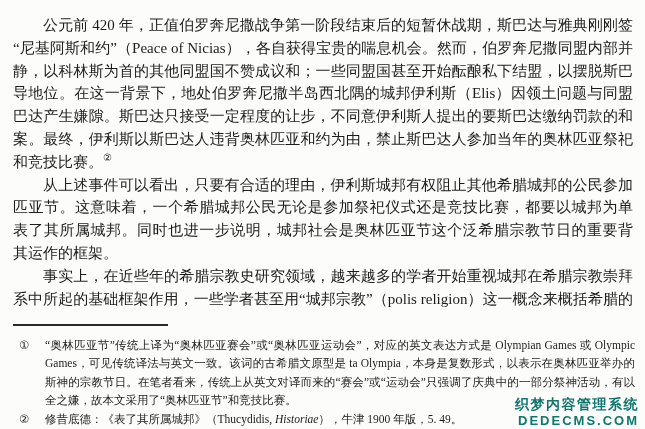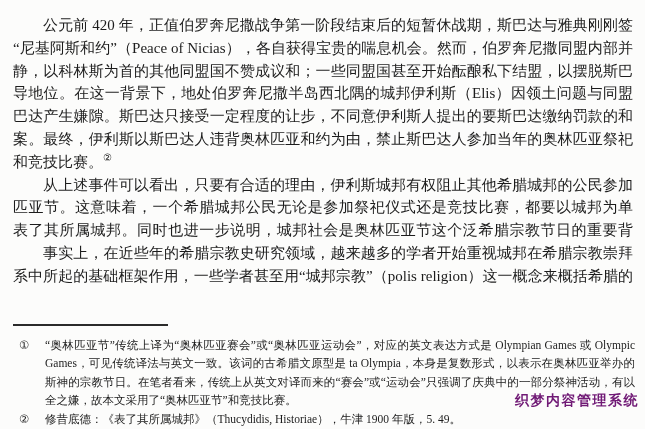--- a/index.html
+++ b/index.html
@@ -60,29 +60,29 @@
     flex: 0 0 32px;
     box-sizing: border-box;
     padding-left: 6px;
   }
   .fn-text {
     flex: 1;
     text-align: justify;
     text-align-last: justify;
   }
   .fn-text.last { text-align-last: left; }
-  .it { }
+  .it { font-style: italic; }
   .watermark {
     position: absolute;
     right: 6px;
-    bottom: 20px;
+    bottom: 0;
     text-align: right;
     font-family: "Liberation Sans", "DejaVu Sans", sans-serif;
     font-weight: bold;
-    color: #701a75;
+    color: #0f766e;
     text-shadow: 0 0 2px #ffffff;
   }
   .wm1 { font-size: 14px; letter-spacing: 1.5px; line-height: 17px; }
   .wm2 { font-size: 13px; letter-spacing: 2px; line-height: 16px; }
 </style>
 </head>
 <body>
 
 <div class="main-text">
     <div>
@@ -91,20 +91,21 @@
       <div class="tline">静，以科林斯为首的其他同盟国不赞成议和；一些同盟国甚至开始酝酿私下结盟，以摆脱斯巴达的领</div>
       <div class="tline">导地位。在这一背景下，地处伯罗奔尼撒半岛西北隅的城邦伊利斯（Elis）因领土问题与同盟领袖斯</div>
       <div class="tline">巴达产生嫌隙。斯巴达只接受一定程度的让步，不同意伊利斯人提出的要斯巴达缴纳罚款的和解方</div>
       <div class="tline">案。最终，伊利斯以斯巴达人违背奥林匹亚和约为由，禁止斯巴达人参加当年的奥林匹亚祭祀仪式</div>
       <div class="tline last">和竞技比赛。<sup class="fn-ref">②</sup></div>
     </div>
     <div>
       <div class="tline indent">从上述事件可以看出，只要有合适的理由，伊利斯城邦有权阻止其他希腊城邦的公民参加奥林</div>
       <div class="tline">匹亚节。这意味着，一个希腊城邦公民无论是参加祭祀仪式还是竞技比赛，都要以城邦为单位，即代</div>
       <div class="tline">表了其所属城邦。同时也进一步说明，城邦社会是奥林匹亚节这个泛希腊宗教节日的重要背景，是</div>
+      <div class="tline last">其运作的框架。</div>
     </div>
     <div>
       <div class="tline indent">事实上，在近些年的希腊宗教史研究领域，越来越多的学者开始重视城邦在希腊宗教崇拜体</div>
       <div class="tline">系中所起的基础框架作用，一些学者甚至用“城邦宗教”（polis religion）这一概念来概括希腊的宗教</div>
     </div>
   </div>
 
 <div class="fn-sep"></div>
 
 <div class="footnotes">
@@ -125,13 +126,14 @@
       <div class="fn-text last">全之嫌，故本文采用了“奥林匹亚节”和竞技比赛。</div>
     </div>
     <div class="fn-row">
       <div class="fn-marker">②</div>
       <div class="fn-text last"><span>修昔底德：《表了其所属城邦》（Thucydidis, </span><span class="it">Historiae</span><span>），牛津 1900 年版，5. 49。</span></div>
     </div>
   </div>
 
 <div class="watermark">
   <div class="wm1">织梦内容管理系统</div>
+  <div class="wm2">DEDECMS.COM</div>
 </div>
 
 </body></html>

